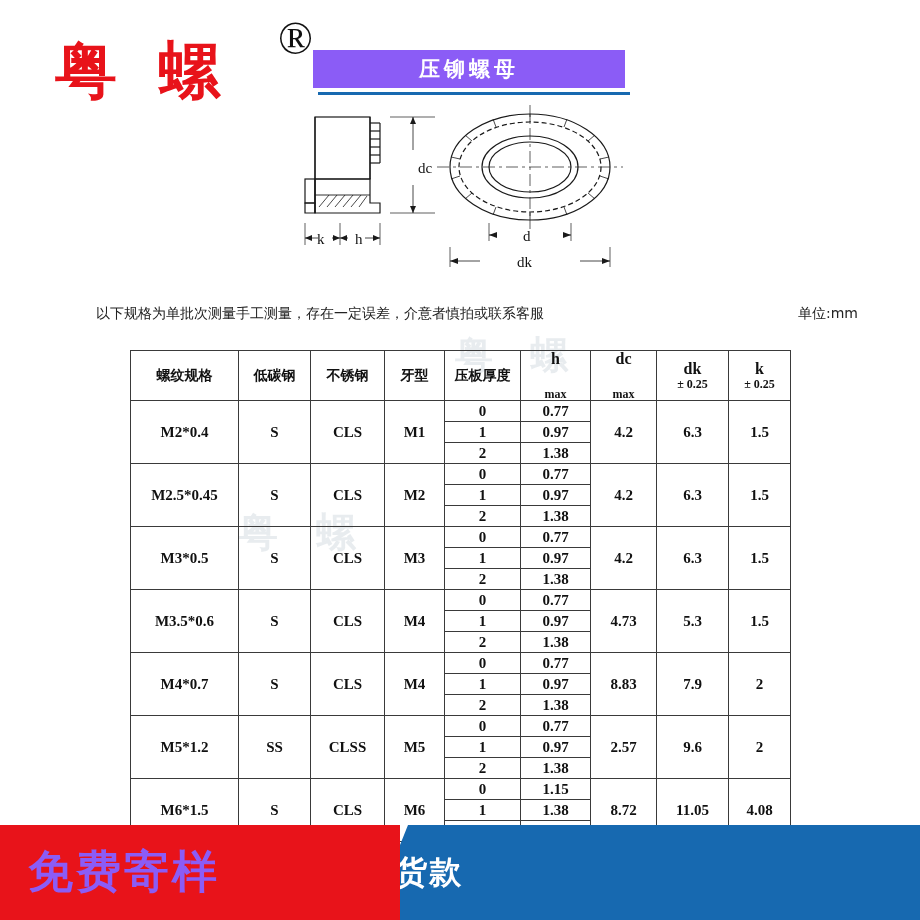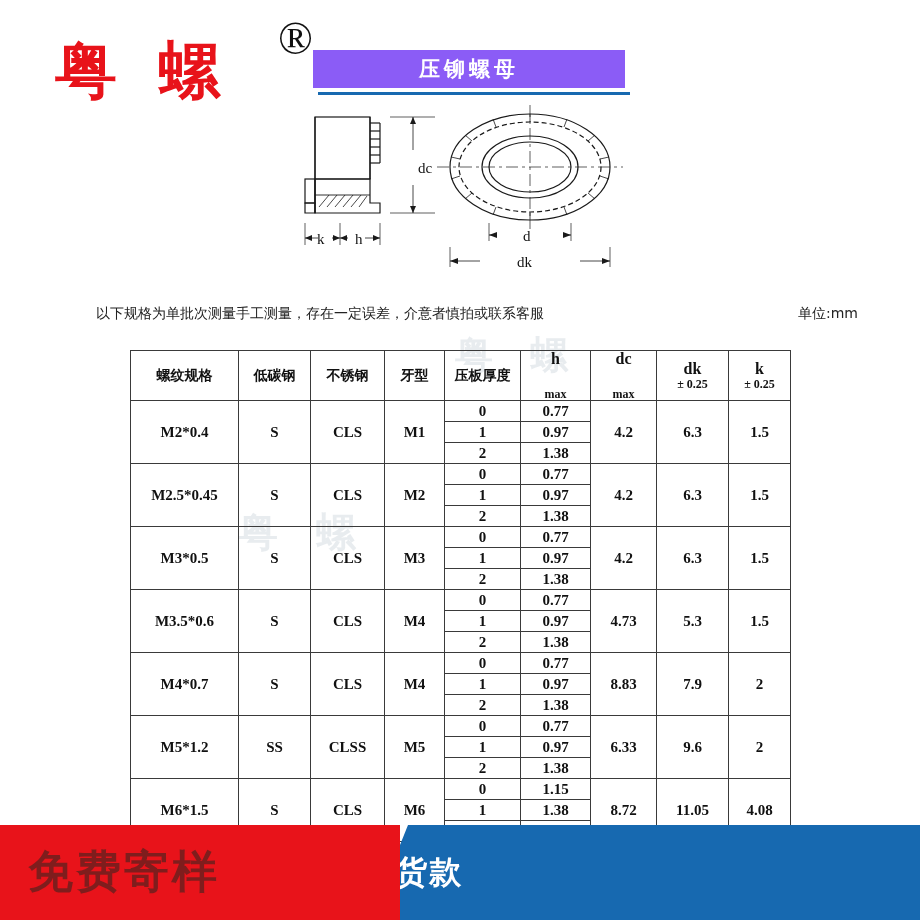--- a/index.html
+++ b/index.html
@@ -175,21 +175,21 @@
     height: 95px;
     background: #e8131a;
   }
   .footer-left-text {
     position: absolute;
     left: 28px;
     top: 20px;
     font-family: "DejaVu Sans", sans-serif;
     font-weight: bold;
     font-size: 45px;
-    color: #7f1d1d;
+    color: #8b5cf6;
     letter-spacing: 3px;
     line-height: 1.2;
   }
   .footer-right {
     position: absolute;
     left: 370px;
     top: 0;
     width: 550px;
     height: 95px;
     background: #1769b0;
@@ -471,21 +471,21 @@
         <td class="thin">1.38</td>
       </tr>
 
       <tr>
         <td rowspan="3">M5*1.2</td>
         <td rowspan="3">SS</td>
         <td rowspan="3">CLSS</td>
         <td rowspan="3">M5</td>
         <td class="thin">0</td>
         <td class="thin">0.77</td>
-        <td rowspan="3">6.33</td>
+        <td rowspan="3">2.57</td>
         <td rowspan="3">9.6</td>
         <td rowspan="3">2</td>
       </tr>
       <tr>
         <td class="thin">1</td>
         <td class="thin">0.97</td>
       </tr>
       <tr>
         <td class="thin">2</td>
         <td class="thin">1.38</td>

